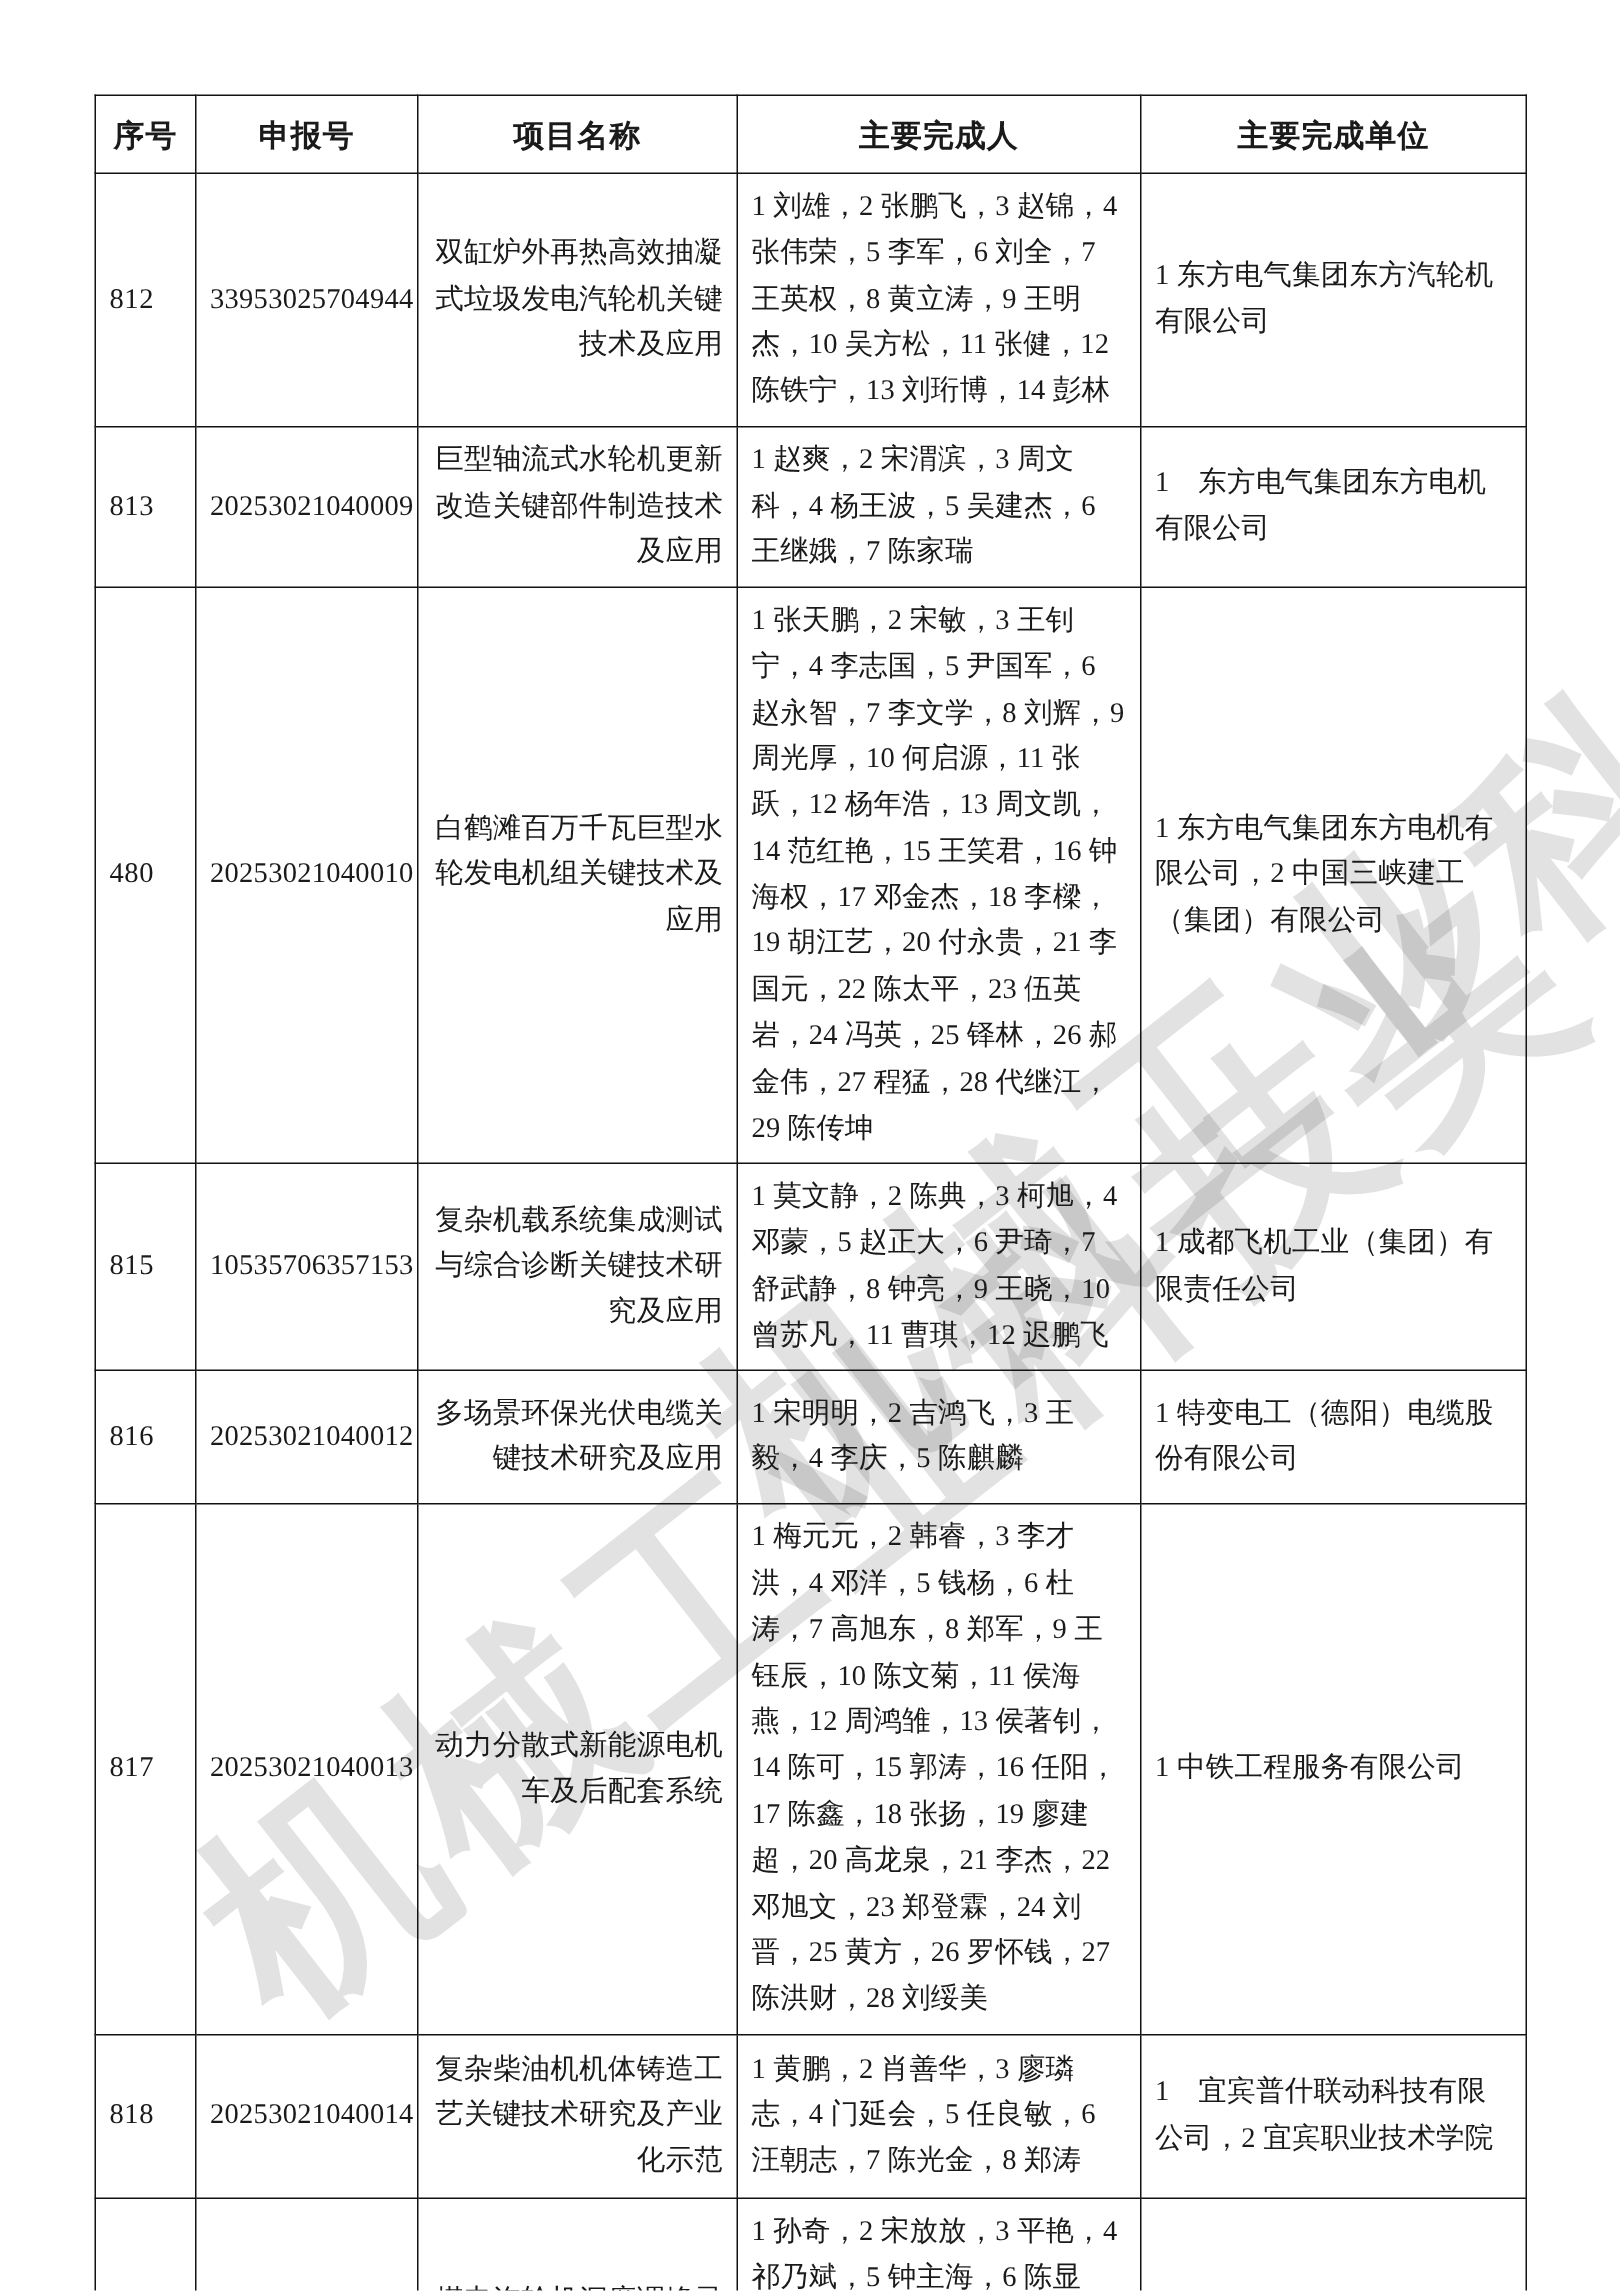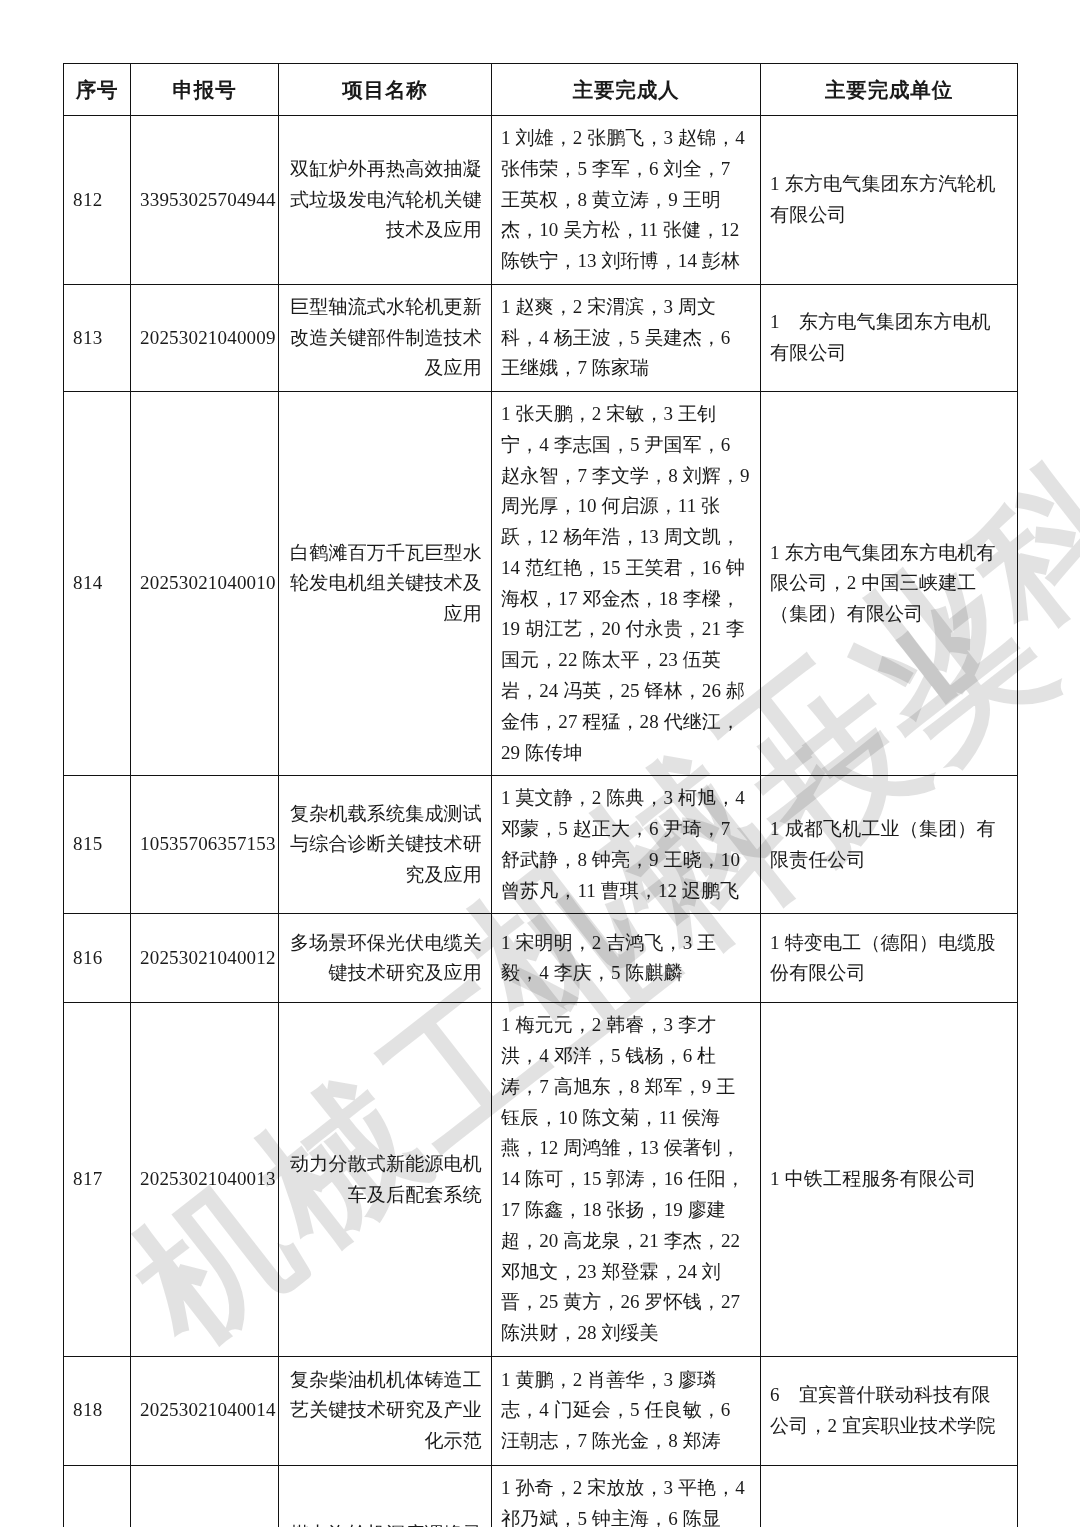--- a/index.html
+++ b/index.html
@@ -178,21 +178,21 @@
         <td class="unit">1 东方电气集团东方汽轮机有限公司</td>
       </tr>
       <tr class="r813">
         <td class="seq">813</td>
         <td class="appno">20253021040009</td>
         <td class="proj">巨型轴流式水轮机更新改造关键部件制造技术及应用</td>
         <td class="people">1 赵爽，2 宋渭滨，3 周文科，4 杨王波，5 吴建杰，6 王继娥，7 陈家瑞</td>
         <td class="unit">1　东方电气集团东方电机有限公司</td>
       </tr>
       <tr class="r814">
-        <td class="seq">814</td>
+        <td class="seq">480</td>
         <td class="appno">20253021040010</td>
         <td class="proj">白鹤滩百万千瓦巨型水轮发电机组关键技术及应用</td>
         <td class="people">1 张天鹏，2 宋敏，3 王钊宁，4 李志国，5 尹国军，6 赵永智，7 李文学，8 刘辉，9 周光厚，10 何启源，11 张跃，12 杨年浩，13 周文凯，14 范红艳，15 王笑君，16 钟海权，17 邓金杰，18 李樑，19 胡江艺，20 付永贵，21 李国元，22 陈太平，23 伍英岩，24 冯英，25 铎林，26 郝金伟，27 程猛，28 代继江，29 陈传坤</td>
         <td class="unit">1 东方电气集团东方电机有限公司，2 中国三峡建工（集团）有限公司</td>
       </tr>
       <tr class="r815">
         <td class="seq">815</td>
         <td class="appno">10535706357153</td>
         <td class="proj">复杂机载系统集成测试与综合诊断关键技术研究及应用</td>
         <td class="people">1 莫文静，2 陈典，3 柯旭，4 邓蒙，5 赵正大，6 尹琦，7 舒武静，8 钟亮，9 王晓，10 曾苏凡，11 曹琪，12 迟鹏飞</td>
@@ -210,21 +210,21 @@
         <td class="appno">20253021040013</td>
         <td class="proj">动力分散式新能源电机车及后配套系统</td>
         <td class="people">1 梅元元，2 韩睿，3 李才洪，4 邓洋，5 钱杨，6 杜涛，7 高旭东，8 郑军，9 王钰辰，10 陈文菊，11 侯海燕，12 周鸿雏，13 侯著钊，14 陈可，15 郭涛，16 任阳，17 陈鑫，18 张扬，19 廖建超，20 高龙泉，21 李杰，22 邓旭文，23 郑登霖，24 刘晋，25 黄方，26 罗怀钱，27 陈洪财，28 刘绥美</td>
         <td class="unit">1 中铁工程服务有限公司</td>
       </tr>
       <tr class="r818">
         <td class="seq">818</td>
         <td class="appno">20253021040014</td>
         <td class="proj">复杂柴油机机体铸造工艺关键技术研究及产业化示范</td>
         <td class="people">1 黄鹏，2 肖善华，3 廖璘志，4 门延会，5 任良敏，6 汪朝志，7 陈光金，8 郑涛</td>
-        <td class="unit">6　宜宾普什联动科技有限公司，2 宜宾职业技术学院</td>
+        <td class="unit">1　宜宾普什联动科技有限公司，2 宜宾职业技术学院</td>
       </tr>
       <tr class="r819">
         <td class="seq">819</td>
         <td class="appno">20253021040015</td>
         <td class="proj">煤电汽轮机深度调峰灵活高效运行关键技术及应用</td>
         <td class="people">1 孙奇，2 宋放放，3 平艳，4 祁乃斌，5 钟主海，6 陈显辉，7 赵琦，8 高展羽，9 陶志坚，10 陈建，11 范志飞，12 陈贝贝，13 谭俊，14 刘晓燕，15 何江南</td>
         <td class="unit">1 东方电气集团东方汽轮机有限公司</td>
       </tr>
     </tbody>
   </table>

